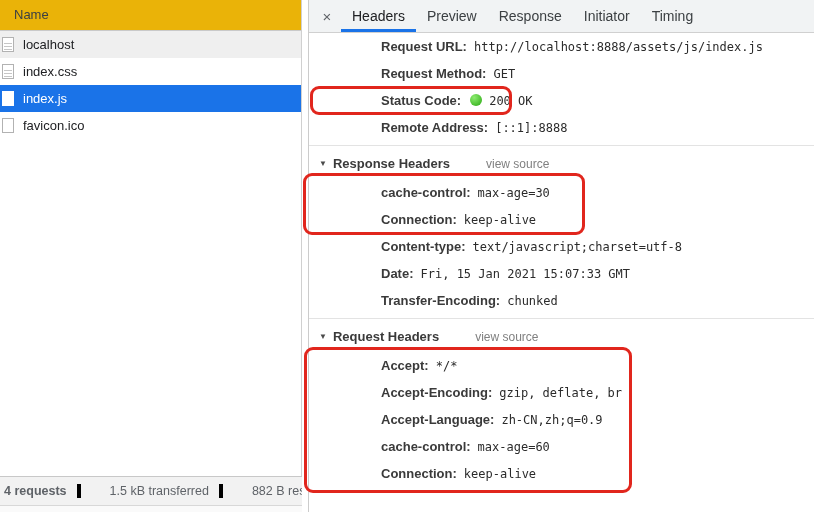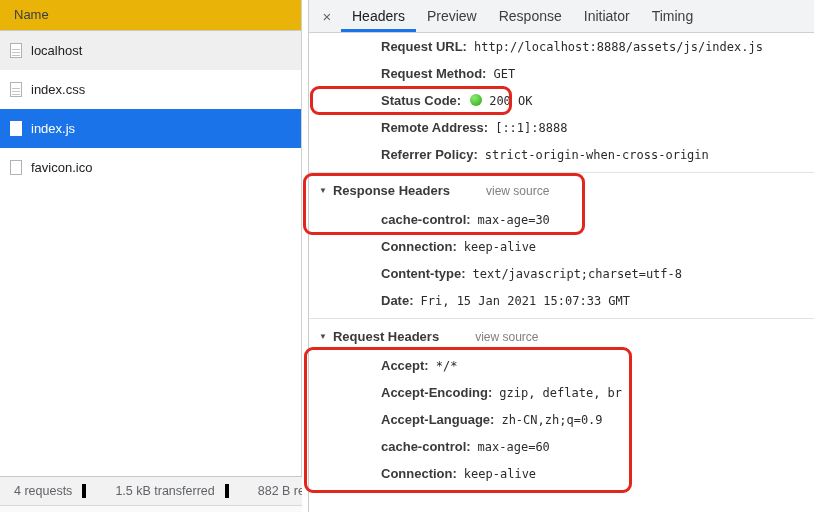--- a/index.html
+++ b/index.html
@@ -12,42 +12,42 @@
   
   .left-panel {
     position:absolute; left:0; top:0; width:302px; height:512px;
     background:#fff; border-right:1px solid #d0d0d0;
   }
   .list-header {
     height:31px; line-height:30px; padding-left:14px;
     font-size:13px; color:#3c4043; border-bottom:1px solid #c9c9c9; background:#eab308;
   }
   .req-row {
-    height:39px; display:flex; align-items:center; padding-left:10px;
+    height:27px; display:flex; align-items:center; padding-left:2px;
     font-size:13px; color:#202124; cursor:pointer; white-space:nowrap;
   }
   .req-row.shaded { background:#efefef; }
   .req-row.selected { background:#1a73e8; color:#fff; }
   .file-icon {
     width:12px; height:15px; border:1px solid #b2b2b2; background:#fff;
     margin-right:9px; flex:0 0 auto;
   }
   .file-icon.lines {
     background-image:repeating-linear-gradient(to bottom, transparent 0 2px, #c6c6c6 2px 3px);
     background-size:8px 9px; background-position:1px 3px; background-repeat:no-repeat;
   }
   .req-row.selected .file-icon { border-color:#fff; background:#fff; background-image:none; }
 
   .status-bar {
     position:absolute; left:0; top:476px; width:302px; height:30px;
     background:#f2f2f2; border-top:1px solid #c8c8c8; border-bottom:1px solid #d8d8d8;
     display:flex; align-items:center; overflow:hidden; white-space:nowrap;
   }
   .sb-item { font-size:12.5px; color:#5f6368; padding:0 10px; }
-  .sb-item:first-child { padding-left:14px; }
+  .sb-item:first-child { padding-left:4px;font-weight:bold; }
   .sb-item + .sb-item { border-left:4px solid #000000;padding-left:29px; }
   .bottom-strip { position:absolute; left:0; top:506px; width:302px; height:6px; background:#fafafa; }
 
   
   .right-panel {
     position:absolute; left:308px; top:0; width:506px; height:512px;
     border-left:1px solid #ccc; background:#fff;
   }
   .tab-bar {
     height:33px; background:#f1f3f4; border-bottom:1px solid #d0d0d0;
@@ -140,40 +140,40 @@
       </div>
       <div class="kv">
         <span class="k">Request Method:</span><span class="v">GET</span>
       </div>
       <div class="kv">
         <span class="k">Status Code:</span><span class="status-dot"></span><span class="v">200 OK</span>
       </div>
       <div class="kv">
         <span class="k">Remote Address:</span><span class="v">[::1]:8888</span>
       </div>
-      <div class="kv">
-        <span class="k">Referrer Policy:</span><span class="v">strict-origin-when-cross-origin</span>
-      </div>
 
       <div class="section-divider"></div>
 
       <div class="section-title">
         <span class="tri">▼</span><span class="stitle">Response Headers</span><span class="view-source">view source</span>
       </div>
       <div class="kv entry-first">
         <span class="k">cache-control:</span><span class="v">max-age=30</span>
       </div>
       <div class="kv">
         <span class="k">Connection:</span><span class="v">keep-alive</span>
       </div>
       <div class="kv">
         <span class="k">Content-type:</span><span class="v">text/javascript;charset=utf-8</span>
       </div>
       <div class="kv">
         <span class="k">Date:</span><span class="v">Fri, 15 Jan 2021 15:07:33 GMT</span>
+      </div>
+      <div class="kv">
+        <span class="k">Transfer-Encoding:</span><span class="v">chunked</span>
       </div>
 
       <div class="section-divider"></div>
 
       <div class="section-title">
         <span class="tri">▼</span><span class="stitle">Request Headers</span><span class="view-source">view source</span>
       </div>
       <div class="kv entry-first">
         <span class="k">Accept:</span><span class="v">*/*</span>
       </div>

